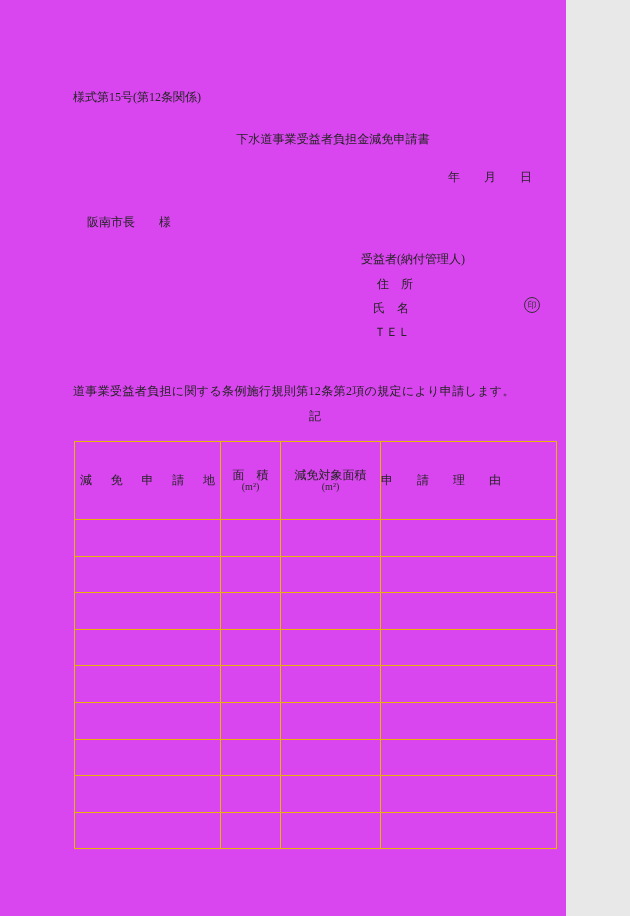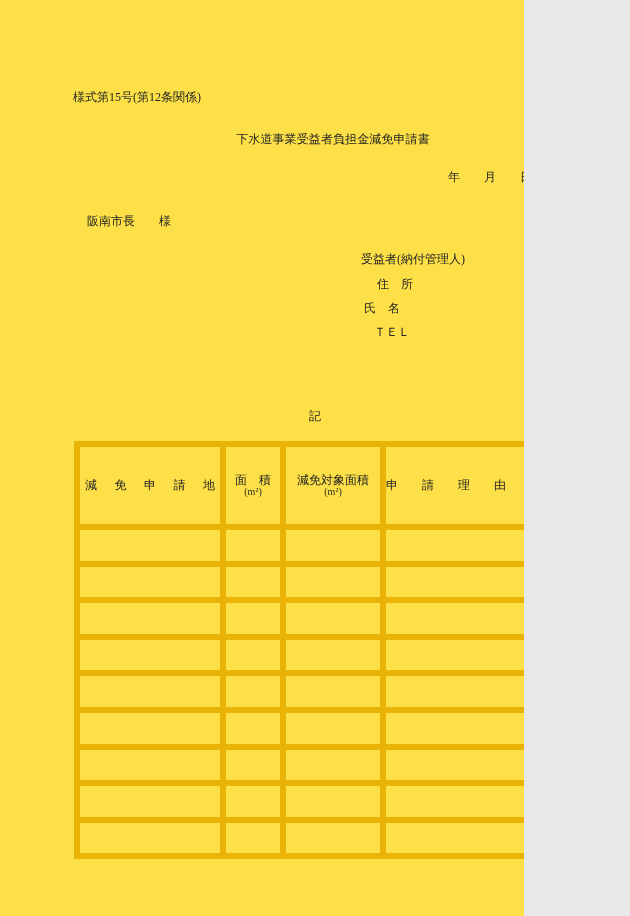--- a/index.html
+++ b/index.html
@@ -1,22 +1,22 @@
 <!DOCTYPE html>
 <html><head>
 <meta charset="utf-8">
 <style>
   * { margin: 0; padding: 0; box-sizing: border-box; }
   html, body { background: #e8e8e8; }
   body { font-family: "Liberation Serif", "DejaVu Serif", serif; }
   .page {
     position: relative;
-    width: 524px;
+    width: 566px;
     height: 916px;
-    background: #fde047;
+    background: #d946ef;
     color: #222;
     overflow: hidden;
   }
   .abs {
     position: absolute;
     font-size: 12px;
     line-height: 15px;
     white-space: pre;
     color: #242424;
   }
@@ -48,21 +48,21 @@
     position: absolute;
     left: 74px;
     top: 441px;
     width: 482px;
     height: 367px;
     border-collapse: collapse;
     table-layout: fixed;
     border: 1.5px solid #4a4a4a;
   }
   table.exemption th, table.exemption td {
-    border: 6px solid #eab308;
+    border: 1px solid #eab308;
     font-weight: normal;
     font-size: 12px;
     color: #242424;
     vertical-align: middle;
     padding: 0;
   }
   thead tr { height: 37px; }
   tbody tr { height: 36.6px; }
   .th-justify div {
     text-align: justify;
@@ -77,29 +77,30 @@
 <body>
 
 <div class="page">
 
   <div class="abs" style="left:73px; top:90px;">様式第15号(第12条関係)</div>
 
   <div class="abs centered title-line" style="top:132px;padding-left:36px;">下水道事業受益者負担金減免申請書</div>
 
   <div class="abs" style="left:448px; top:170px;">年　　月　　日</div>
 
-  <div class="abs" style="left:87px; top:215px;font-family:Liberation Mono, monospace;">阪南市長　　様</div>
+  <div class="abs" style="left:87px; top:215px;">阪南市長　　様</div>
 
   <div class="abs" style="left:361px; top:252px;">受益者(納付管理人)</div>
   <div class="abs" style="left:377px; top:277px;">住　所</div>
-  <div class="abs" style="left:364px; top:301px;">氏　名</div>
+  <div class="abs" style="left:373px; top:301px;">氏　名</div>
   <div class="abs" style="left:374px; top:325px;">ＴＥＬ</div>
 
   <div class="seal-circle">印</div>
 
+  <div class="abs body-line" style="left:73px; top:384px;">道事業受益者負担に関する条例施行規則第12条第2項の規定により申請します。</div>
 
   <div class="abs centered" style="top:409px;">記</div>
 
   <table class="exemption">
     <colgroup>
       <col style="width:146px">
       <col style="width:60px">
       <col style="width:100px">
       <col style="width:176px">
     </colgroup>

